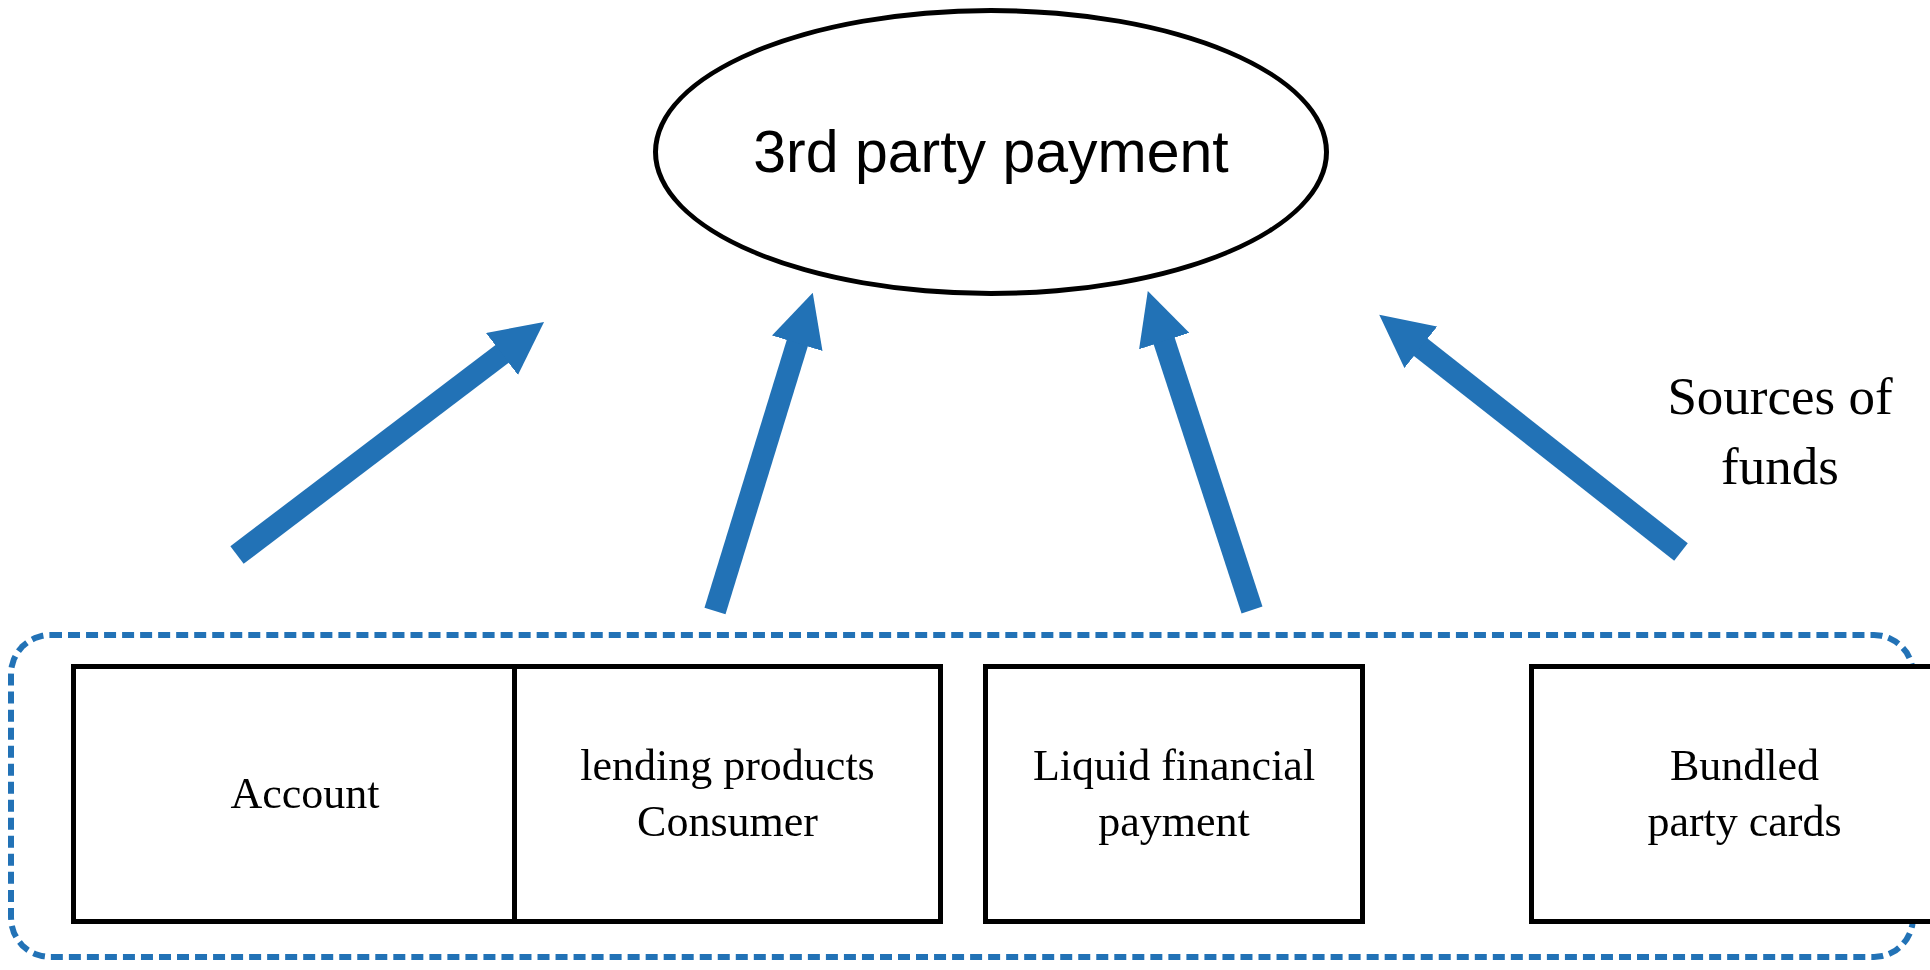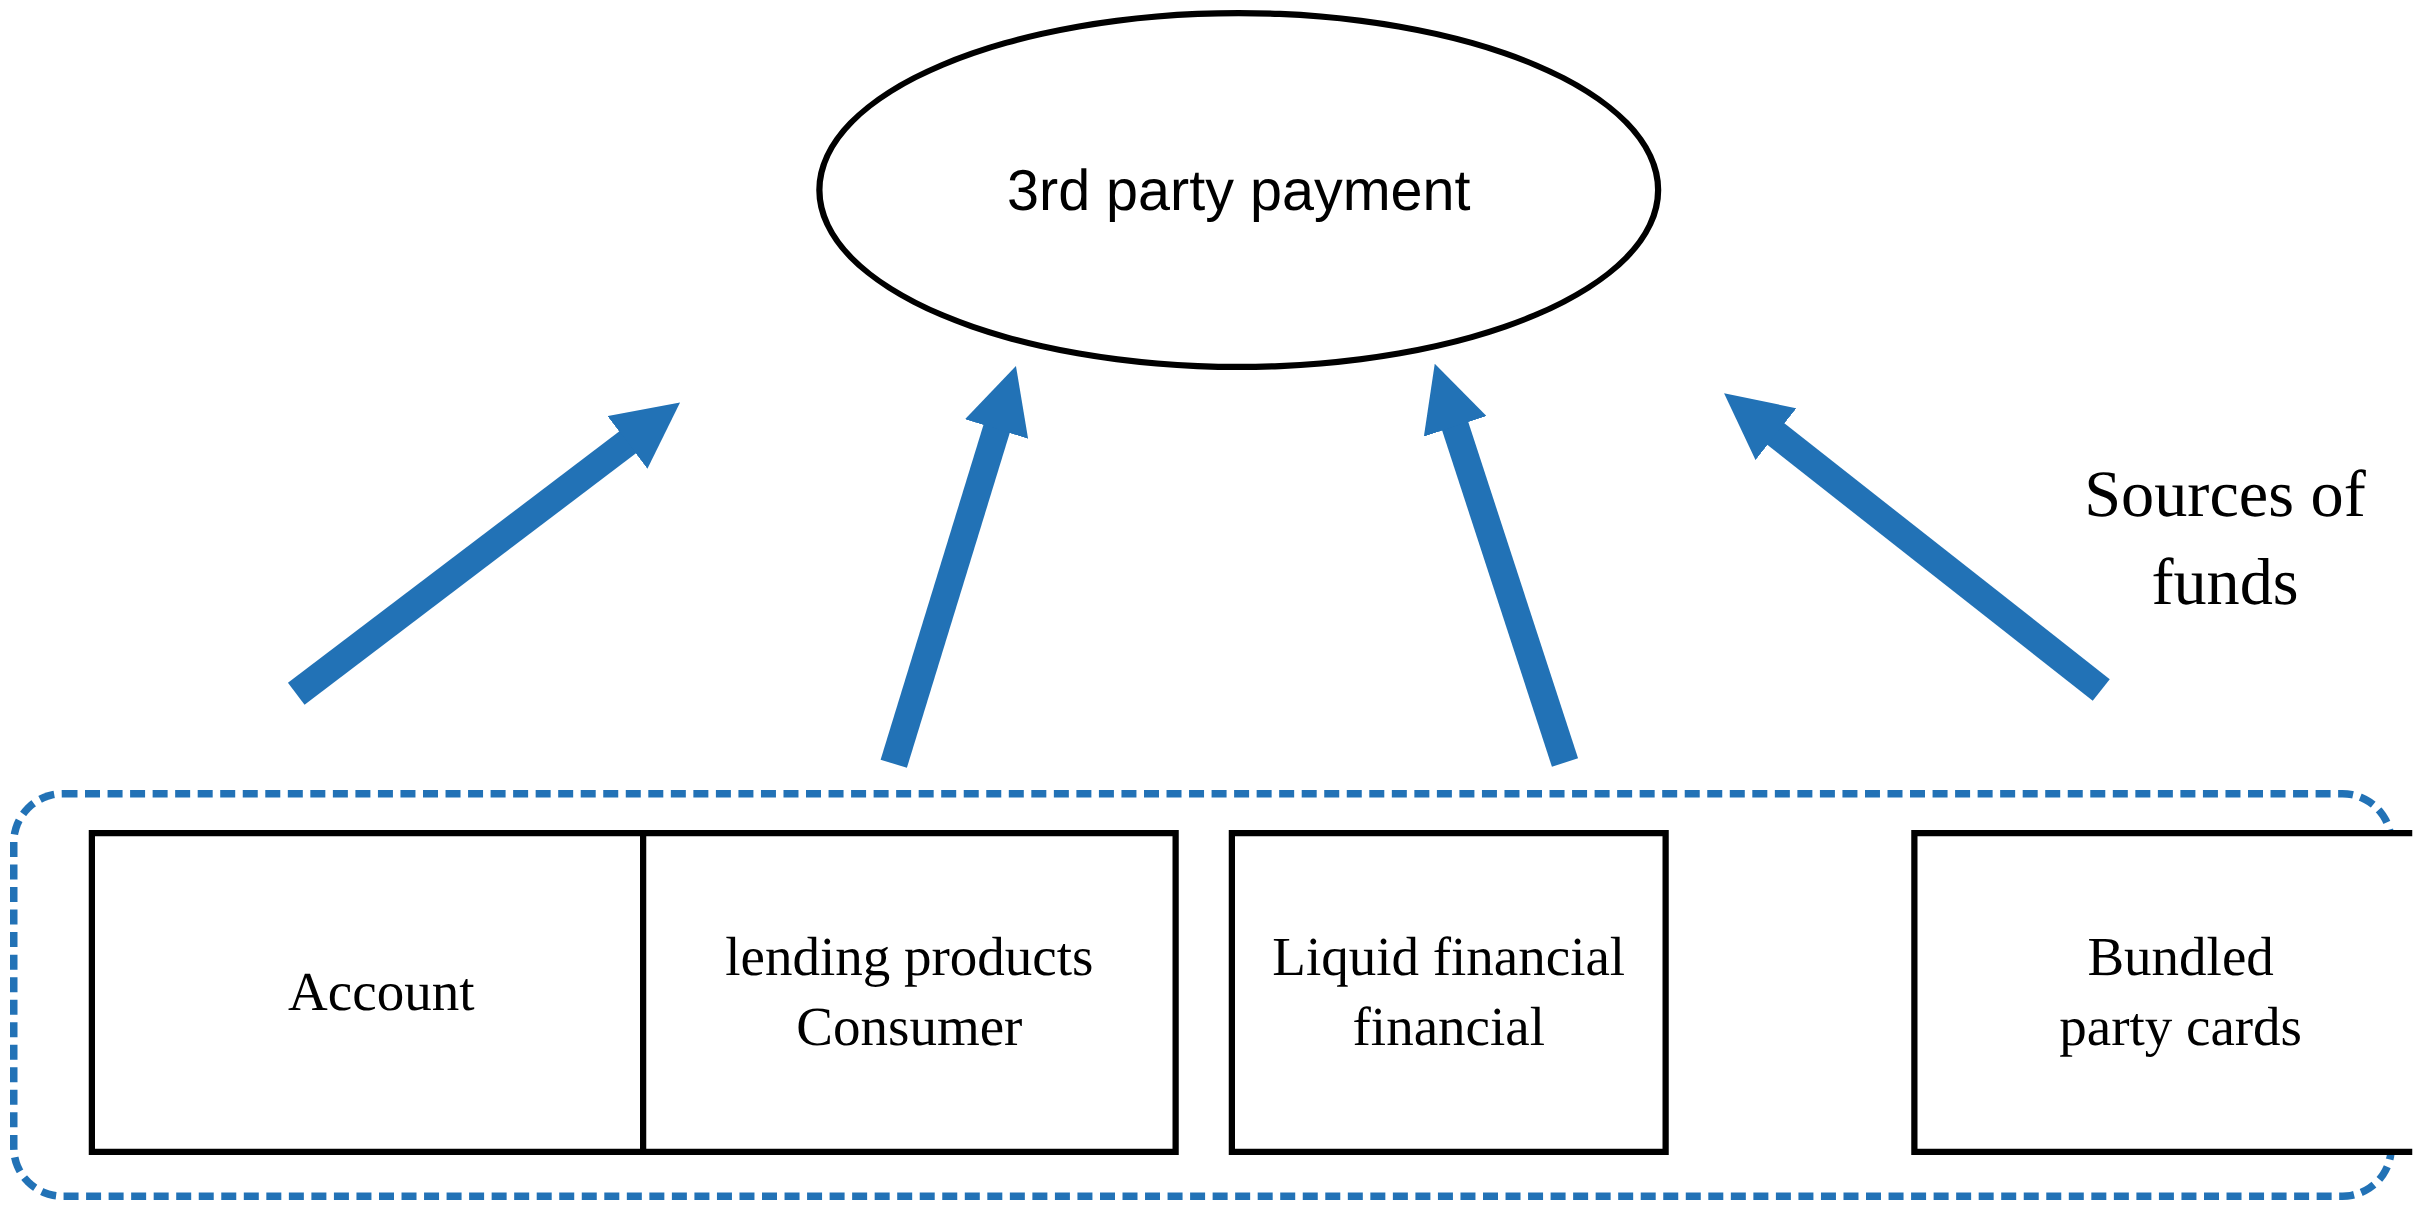--- a/index.html
+++ b/index.html
@@ -25,21 +25,21 @@
     border: 5px solid #000000;
     border-radius: 50%;
     display: flex;
     align-items: center;
     justify-content: center;
     box-sizing: border-box;
     background: #ffffff;
   }
   .ellipse-node .title {
     font-family: "Liberation Sans", sans-serif;
-    font-size: 46px;
+    font-size: 59px;
     color: #000000;
     white-space: nowrap;
   }
   
   #arrow-layer {
     position: absolute;
     left: 0;
     top: 0;
     width: 1930px;
     height: 970px;
@@ -82,21 +82,21 @@
     align-items: center;
     justify-content: center;
     text-align: center;
     font-family: "Liberation Serif", serif;
     font-size: 44px;
     line-height: 1.28;
     color: #000000;
   }
   #box-account   { left: 71px;   width: 468px; }
   #box-consumer  { left: 512px;  width: 431px; }
-  #box-liquid    { left: 983px;  width: 352px; }
+  #box-liquid    { left: 983px;  width: 382px; }
   #box-bundled   { left: 1529px; width: 431px; }
   .box-line { white-space: nowrap; }
 </style>
 </head>
 <body>
 
 <div id="stage">
 
   <svg id="arrow-layer" viewBox="0 0 1930 970" xmlns="http://www.w3.org/2000/svg">
     <defs>
@@ -125,21 +125,21 @@
     <div class="box-line">Account</div>
   </div>
 
   <div id="box-consumer" class="source-box">
     <div class="box-line">lending products</div>
     <div class="box-line">Consumer</div>
   </div>
 
   <div id="box-liquid" class="source-box">
     <div class="box-line">Liquid financial</div>
-    <div class="box-line">financial</div>
+    <div class="box-line">payment</div>
   </div>
 
   <div id="box-bundled" class="source-box">
     <div class="box-line">Bundled</div>
     <div class="box-line">party cards</div>
   </div>
 
 </div>
 
 </body></html>

